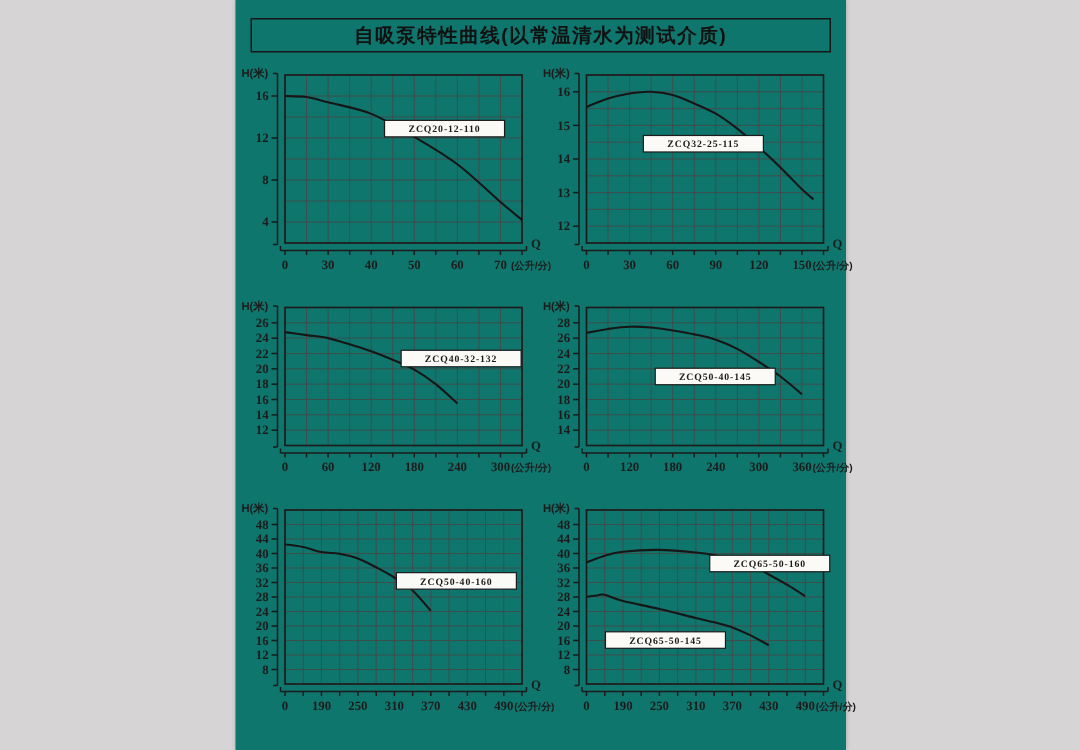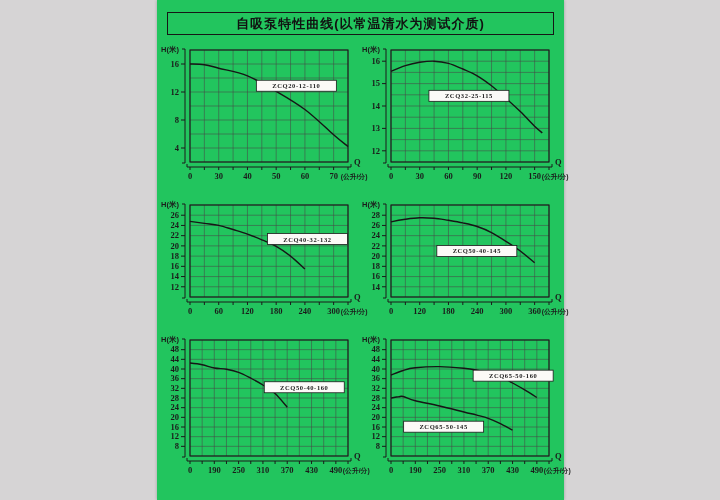--- a/index.html
+++ b/index.html
@@ -4,21 +4,21 @@
 <style>
   html,body{margin:0;padding:0;}
   body{
     width:720px;height:500px;overflow:hidden;
     background:#d6d4d5;
     font-family:"Liberation Sans",sans-serif;
     position:relative;
   }
   .paper{
     position:absolute;left:157px;top:0;width:407px;height:500px;
-    background:#22c55e;
+    background:#0f766e;
     box-shadow:0 0 3px rgba(0,0,0,.25);
   }
   .title-box{
     margin:12px 10px 0 10px;height:21px;
     border:1.5px solid #161616;
     text-align:center;line-height:21px;
     font-size:13px;font-weight:bold;color:#111;
     letter-spacing:1px;
     font-family:"Liberation Sans",sans-serif;
   }

